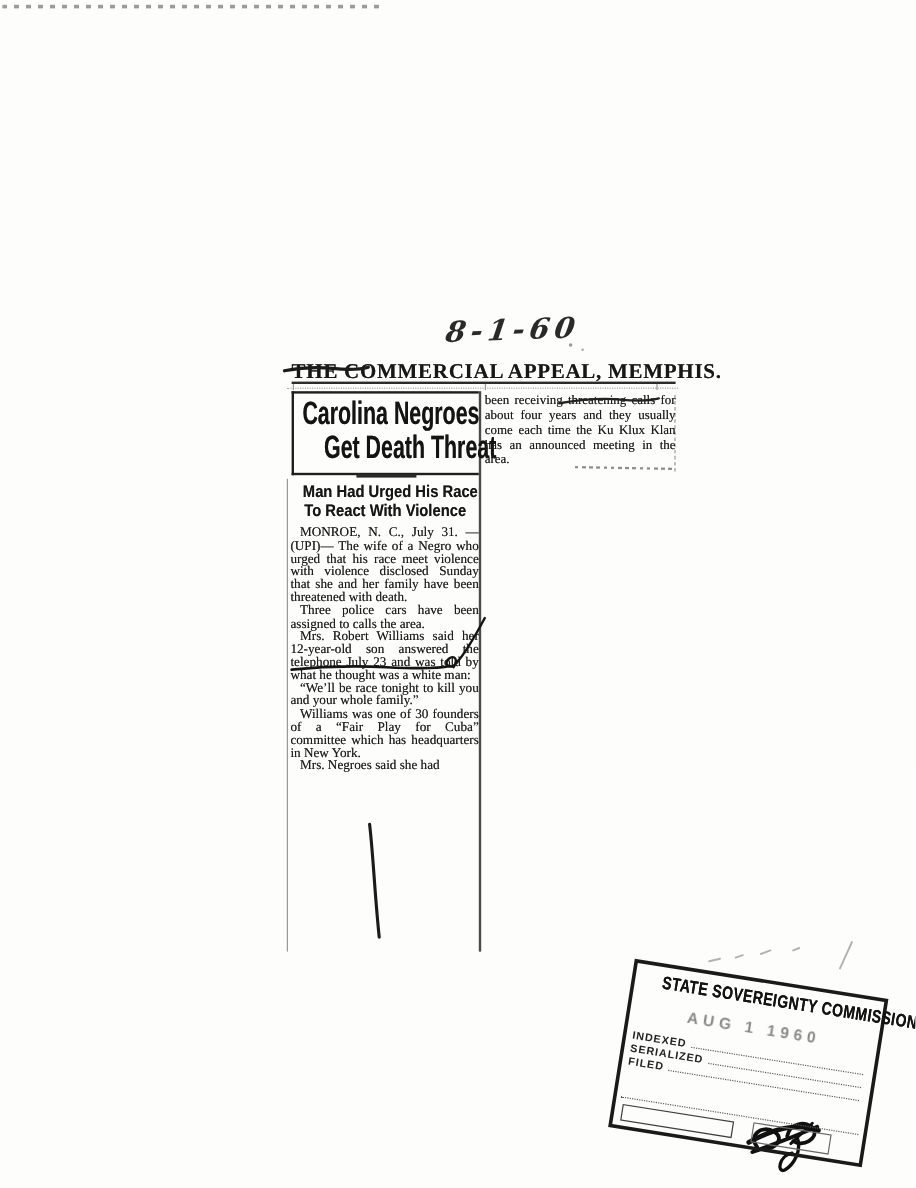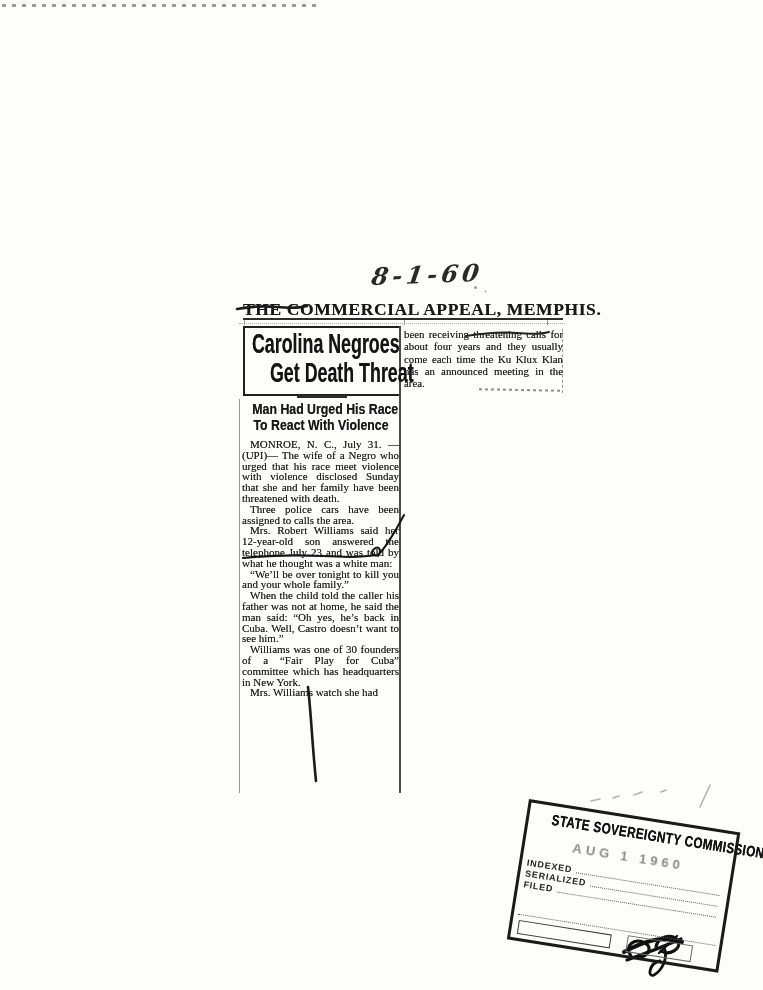--- a/index.html
+++ b/index.html
@@ -140,24 +140,23 @@
 
   <div class="subhead news">
     <span class="sh-line">Man Had Urged His Race</span>
     <span class="sh-line">To React With Violence</span>
   </div>
 
   <div class="body-col news">
     <p>MONROE, N. C., July 31. — (UPI)— The wife of a Negro who urged that his race meet violence with violence disclosed Sunday that she and her family have been threatened with death.</p>
     <p>Three police cars have been assigned to calls the area.</p>
     <p>Mrs. Robert Williams said her 12-year-old son answered the telephone July 23 and was told by what he thought was a white man:</p>
-    <p>“We’ll be over tonight to kill you and your whole family.”</p>
-    <p>When the child told the caller his father was not at home, he said the man said: “Oh yes, he’s back in Cuba. Well, Castro doesn’t want to see him.”</p>
+    <p>“We’ll be race tonight to kill you and your whole family.”</p>
     <p>Williams was one of 30 founders of a “Fair Play for Cuba” committee which has headquarters in New York.</p>
-    <p>Mrs. Williams watch she had</p>
+    <p>Mrs. Negroes said she had</p>
   </div>
 
   <div class="right-col news">
     <p>been receiving threatening calls for about four years and they usually come each time the Ku Klux Klan has an announced meeting in the area.</p>
   </div>
   <div class="rc-mark"></div>
 
   <svg class="ink" viewBox="0 0 763 990" xmlns="http://www.w3.org/2000/svg">
     <g fill="none" stroke-linecap="round">
       <path d="M237 309 Q258 305 277 307 T307 306" stroke="#1b1b1b" stroke-width="2.6"></path>

